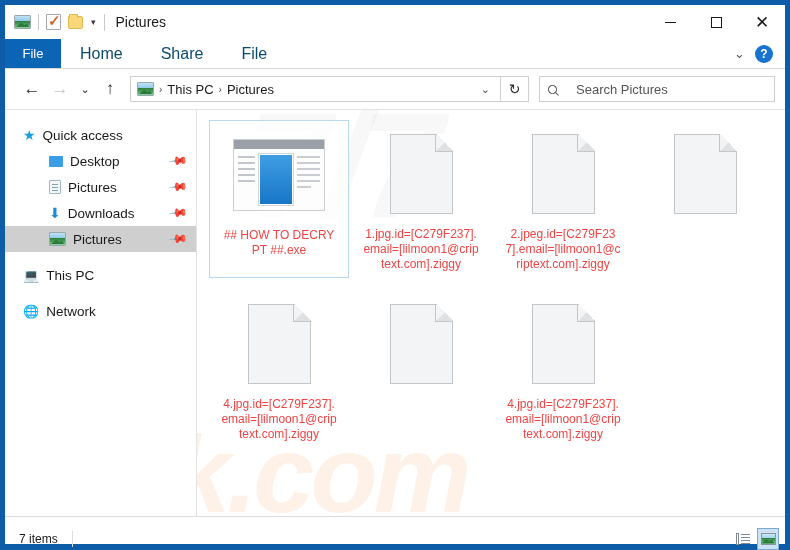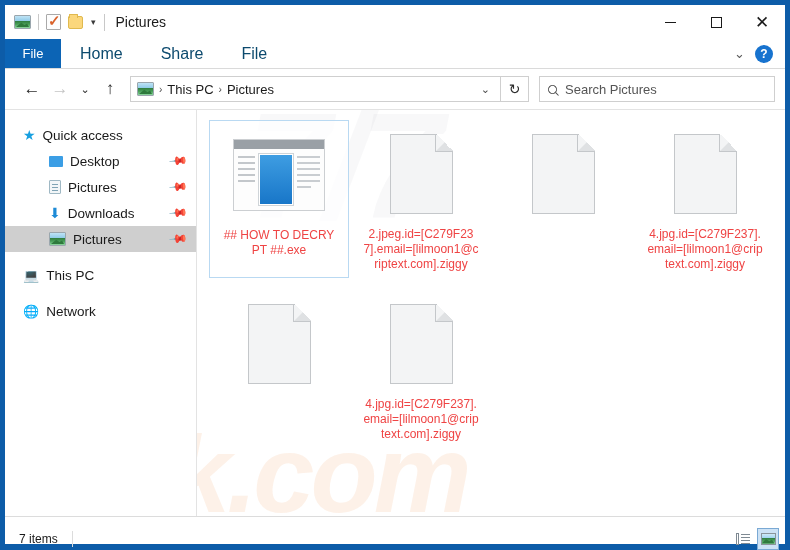--- a/index.html
+++ b/index.html
@@ -101,21 +101,21 @@
   .addr-crumbs { display: flex; align-items: center; gap: 5px; font-size: 13px; color: #1a1a1a; white-space: nowrap; }
   .crumb-sep { color: #4a4a4a; font-size: 10px; }
   .addr-caret { margin-left: auto; font-size: 11px; color: #4a4a4a; padding: 0 6px; }
   .refresh-btn {
     width: 28px; height: 26px; border: 1px solid #cfcfcf; border-left: none;
     background: #fff; display: flex; align-items: center; justify-content: center;
     font-size: 14px; color: #2b2b2b;
   }
   .search-box {
     width: 236px; height: 26px; border: 1px solid #cfcfcf; background: #fff;
-    display: flex; align-items: center; gap: 8px; padding: 4px 8px; margin-left: 10px;
+    display: flex; align-items: center; gap: 19px; padding: 4px 8px; margin-left: 10px;
   }
   .search-ph { font-size: 13px; color: #555; }
   .mag {
     width: 9px; height: 9px; border: 1.4px solid #4a4a4a; border-radius: 50%;
     position: relative; transform: rotate(-45deg); flex: 0 0 auto;
   }
   .mag::after {
     content:""; position:absolute; left: 3px; top: 8px; width: 1.4px; height: 4px; background:#4a4a4a;
   }
   
@@ -370,20 +370,28 @@
                     <i></i>
                     <i></i>
                     <i class="short"></i>
                   </div>
               </div>
             </div>
           </div>
           <div class="label">## HOW TO DECRYPT ##.exe</div>
         </div>
 
+        <div class="tile">
+          <div class="thumb-wrap">
+            <div class="doc-icon">
+                <span class="fold"></span>
+              </div>
+          </div>
+          <div class="label">1.jpg.id=[C279F237].email=[lilmoon1@criptext.com].ziggy</div>
+        </div>
 
         <div class="tile">
           <div class="thumb-wrap">
             <div class="doc-icon">
                 <span class="fold"></span>
               </div>
           </div>
           <div class="label">2.jpeg.id=[C279F237].email=[lilmoon1@criptext.com].ziggy</div>
         </div>
 

